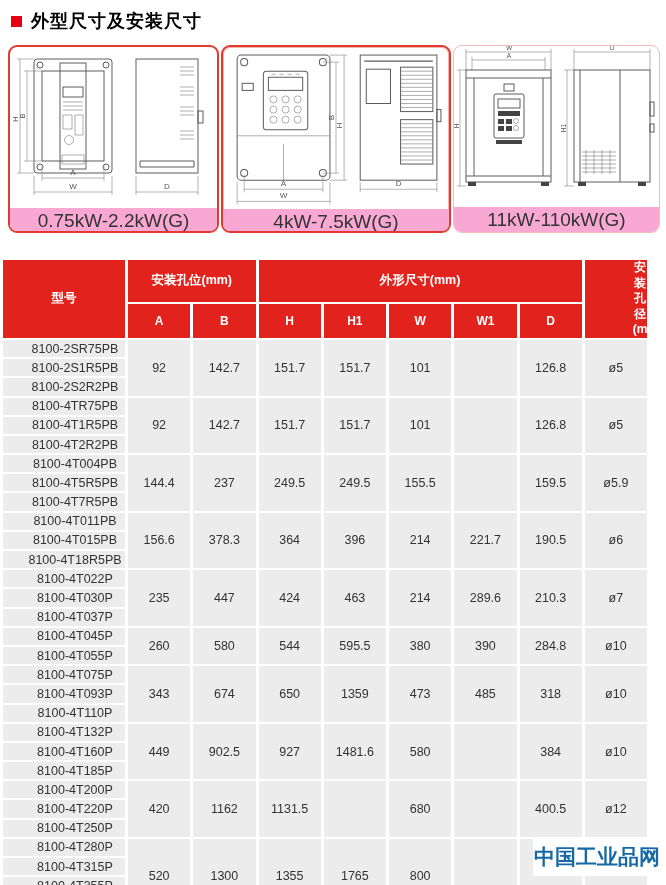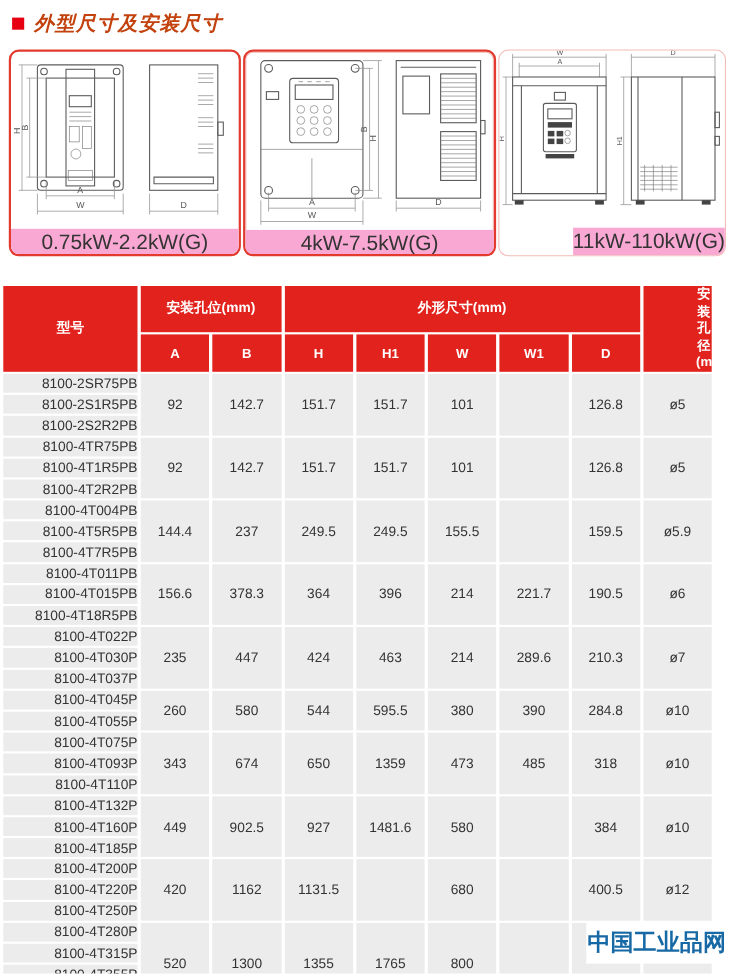--- a/index.html
+++ b/index.html
@@ -2,43 +2,43 @@
 <html><head>
 <meta charset="utf-8">
 <style>
   * { box-sizing: border-box; margin: 0; padding: 0; }
   html,body { width: 666px; height: 885px; background: #fff;
     font-family: "Liberation Sans", "DejaVu Sans", sans-serif; position: relative; overflow: hidden; }
 
   
   .title-row { position: absolute; top: 9px; left: 11px; display: flex; align-items: center; gap: 9px; }
   .bullet { width: 11px; height: 11px; background: #e60012; flex: 0 0 auto; }
-  .page-title { font-size: 18px; font-weight: bold; color: #c2410c; letter-spacing: 1px; font-style: italic; }
+  .page-title { font-size: 18px; font-weight: bold; color: #000000; letter-spacing: 1px; }
 
   
   .panels { position: absolute; top: 45px; left: 8px; width: 652px; height: 188px; display: flex; gap: 2px; }
   .panel { background: #fff; border-radius: 9px; display: flex; flex-direction: column; overflow: hidden; }
   .panel-1 { width: 211px; border: 2px solid #e23a2e; }
   .panel-2 { width: 230px; border: 2px solid #e23a2e; box-shadow: inset 0 0 0 1px #f3b6b1; }
-  .panel-3 { width: 207px; border: 1px solid #f3bcb8; align-items: flex-end; }
+  .panel-3 { width: 207px; border: 1px solid #f3bcb8; }
   .panel-draw { flex: 1; display: flex; align-items: center; justify-content: center; }
   .panel-draw svg { width: 100%; height: 100%; }
   .panel-label { height: 25px; background: #f9a8d4; display: flex; align-items: center; justify-content: center;
     font-size: 19px; color: #333; flex: 0 0 auto; }
 
   
   .table-wrap { position: absolute; top: 258px; left: 0; width: 650px; }
   table { width: 650px; border-collapse: separate; border-spacing: 3px 2px; table-layout: fixed; }
   th { background: #e2231d; color: #fff; font-weight: bold; text-align: center; vertical-align: middle; }
   th.h-group { height: 22px; font-size: 12.5px; }
   th.h-sub { height: 18px; font-size: 12px; }
   th.h-hole { font-size: 12px; line-height: 1.3; font-weight: bold; }
   th.h-hole span { display: block; padding-left: 48px; }
   td { background: #ececec; color: #333; font-size: 12.5px; text-align: center; vertical-align: middle; height: 17.2px; }
-  td.model { text-align: right; padding-left: 22px; }
+  td.model { text-align: center; padding-left: 22px; }
 
   
   .dev { stroke: #5c5c5c; fill: none; stroke-width: 1; }
   .devthin { stroke: #7a7a7a; fill: none; stroke-width: 0.6; }
   .dark { fill: #444; stroke: none; }
   .dim { stroke: #949494; fill: none; stroke-width: 0.7; }
   .dimtxt { fill: #555; font-size: 8px; }
 
   
   .watermark { position: absolute; left: 533px; top: 838px; width: 128px; height: 38px; background: #fff;

